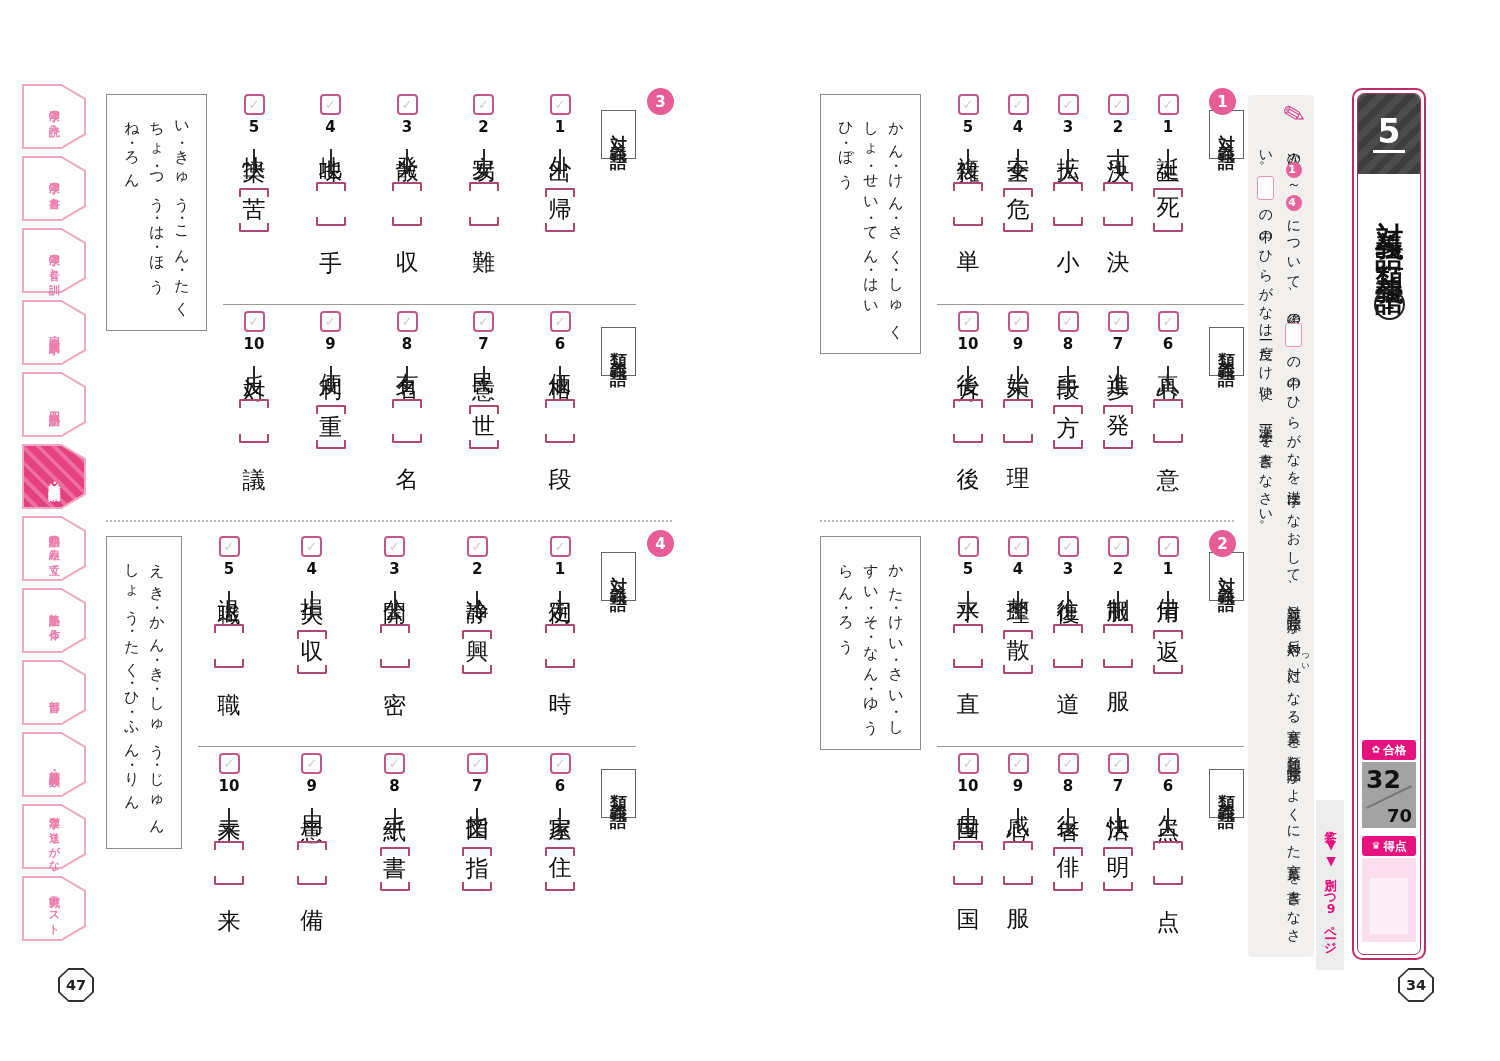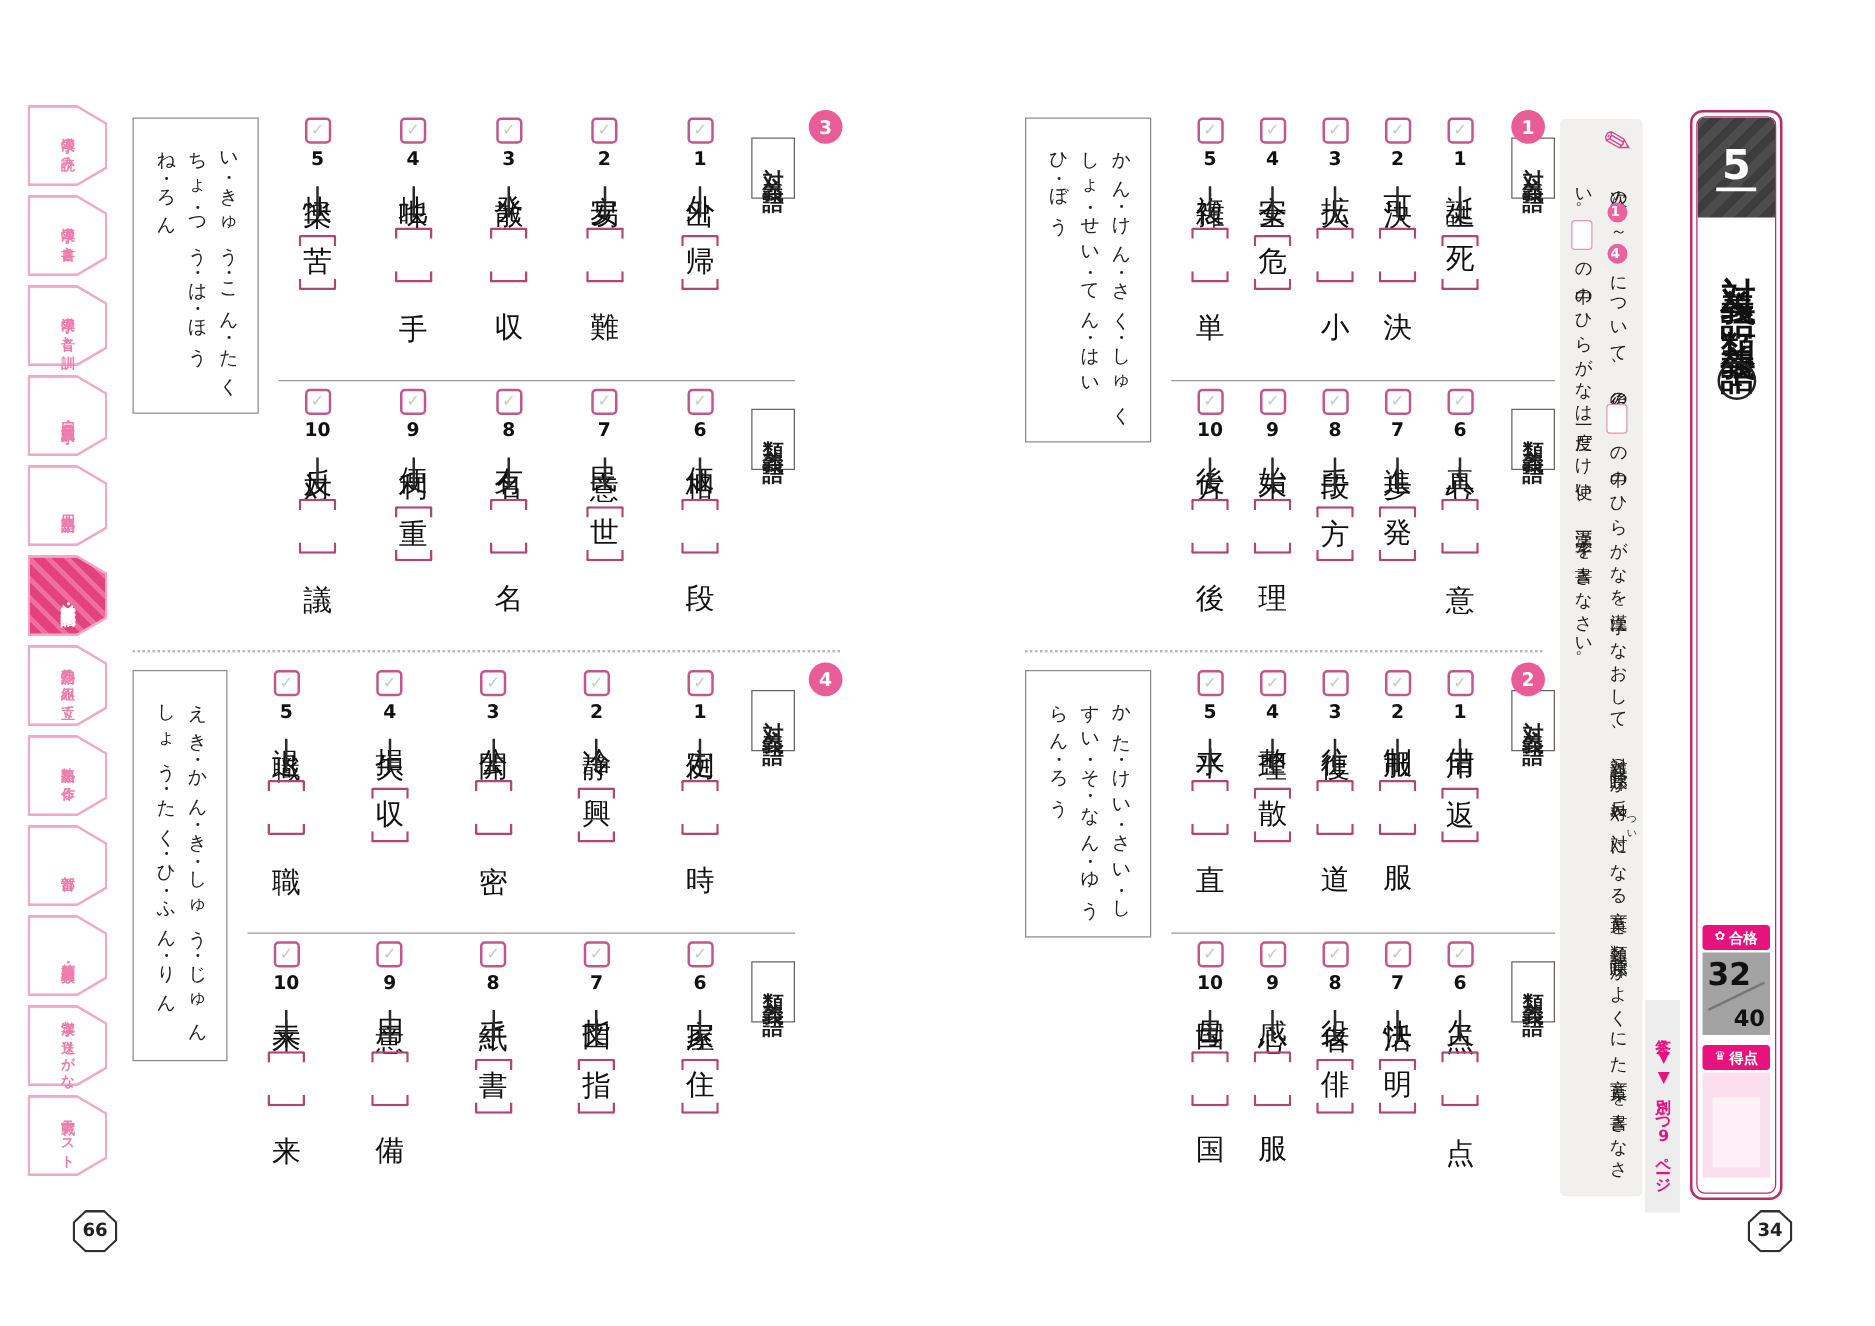--- a/index.html
+++ b/index.html
@@ -850,35 +850,35 @@
       </div>
       <div class="lesson-title"><span>対義語・類義語</span><span class="circ">1</span></div>
       <div class="scorebox">
         <div class="score-bar">
           <span class="score-icon">✿</span>
           <span>合格</span>
         </div>
         <div class="score-val">
           <span class="s32">32</span>
           <span class="slash"></span>
-          <span class="s40">40</span>
+          <span class="s40">70</span>
         </div>
         <div class="score-bar">
           <span class="score-icon">♛</span>
           <span>得点</span>
         </div>
         <div class="score-empty"></div>
       </div>
     </div>
   </aside>
 
   <div class="pagenum pagenum-left">
     <span class="oct-o"></span>
       <span class="oct-i"></span>
-      <span>66</span>
+      <span>47</span>
   </div>
   <div class="pagenum pagenum-right">
     <span class="oct-o"></span>
       <span class="oct-i"></span>
       <span>34</span>
   </div>
 
 </div>
 
 </body></html>

